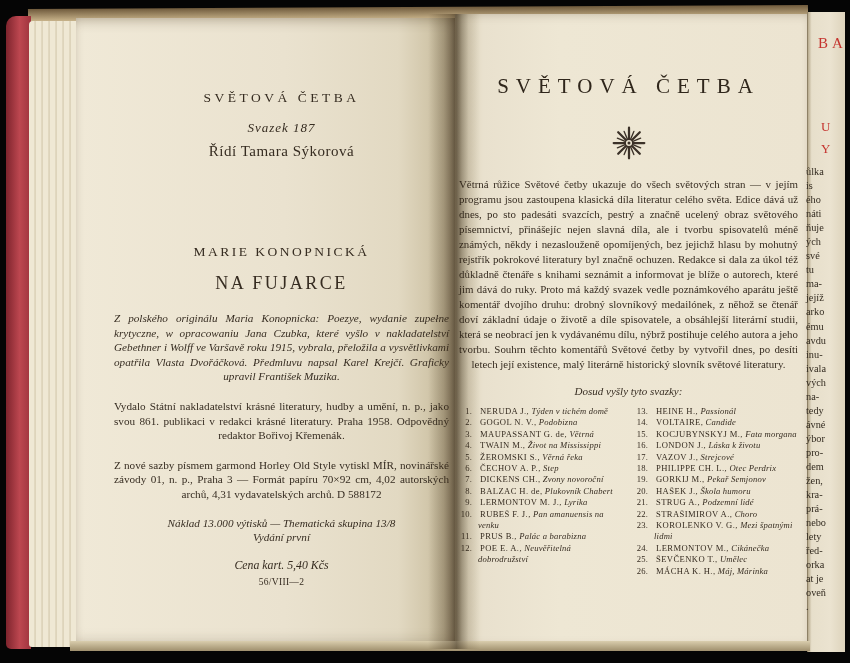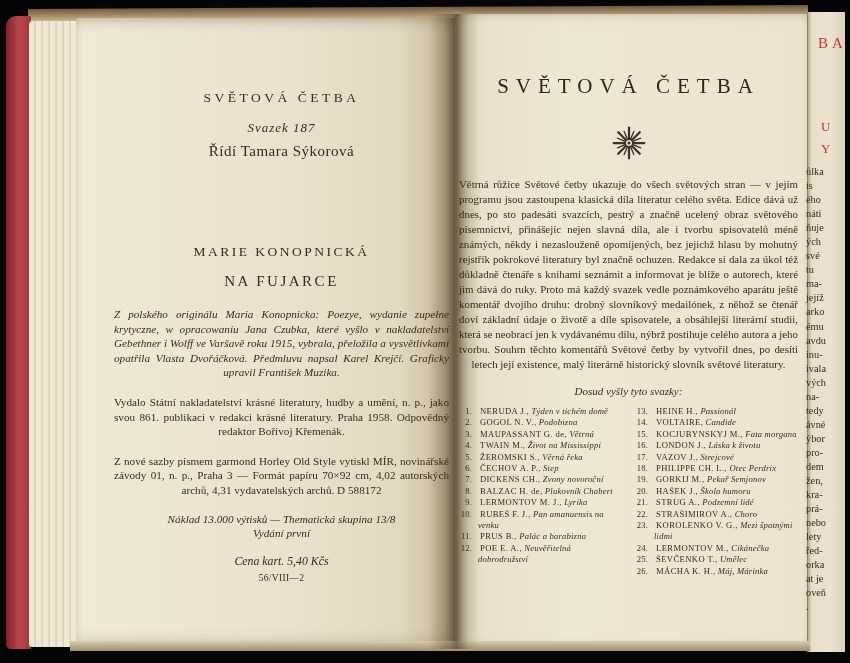--- a/index.html
+++ b/index.html
@@ -46,21 +46,21 @@
     position:absolute;left:807px;top:12px;width:37px;height:640px;
     background:linear-gradient(90deg,#b7aa8c 0,#e7dfcb 10%,#ebe3d0 60%,#ddd3bc 100%);
     border-left:1px solid #8e8166;
   }
   
   .lp-inner{position:absolute;left:38px;right:6px;top:0;text-align:center;}
   .lp-series{margin-top:72px;font-size:13.5px;letter-spacing:3.5px;}
   .lp-volume{margin-top:14px;font-size:13px;font-style:italic;letter-spacing:1px;}
   .lp-editor{margin-top:7px;font-size:15px;letter-spacing:.5px;}
   .lp-author{margin-top:84px;font-size:13.5px;letter-spacing:2.5px;}
-  .lp-title{margin-top:13px;font-size:15px;letter-spacing:2.5px;}
+  .lp-title{margin-top:13px;font-size:18px;letter-spacing:2.5px;}
   .lp-note{
     margin-top:15px;font-size:11.2px;line-height:14.6px;
     text-align:justify;text-align-last:center;
   }
   .lp-source{font-style:italic;margin-top:17px;}
   .lp-edition-note{margin-top:14px;font-size:11.2px;font-style:italic;line-height:14.6px;}
   .lp-edition{font-size:11.2px;font-style:italic;line-height:14.6px;}
   .lp-price{margin-top:13px;font-size:11.8px;font-style:italic;}
   .lp-code{margin-top:4px;font-size:9.5px;letter-spacing:.3px;}
   

